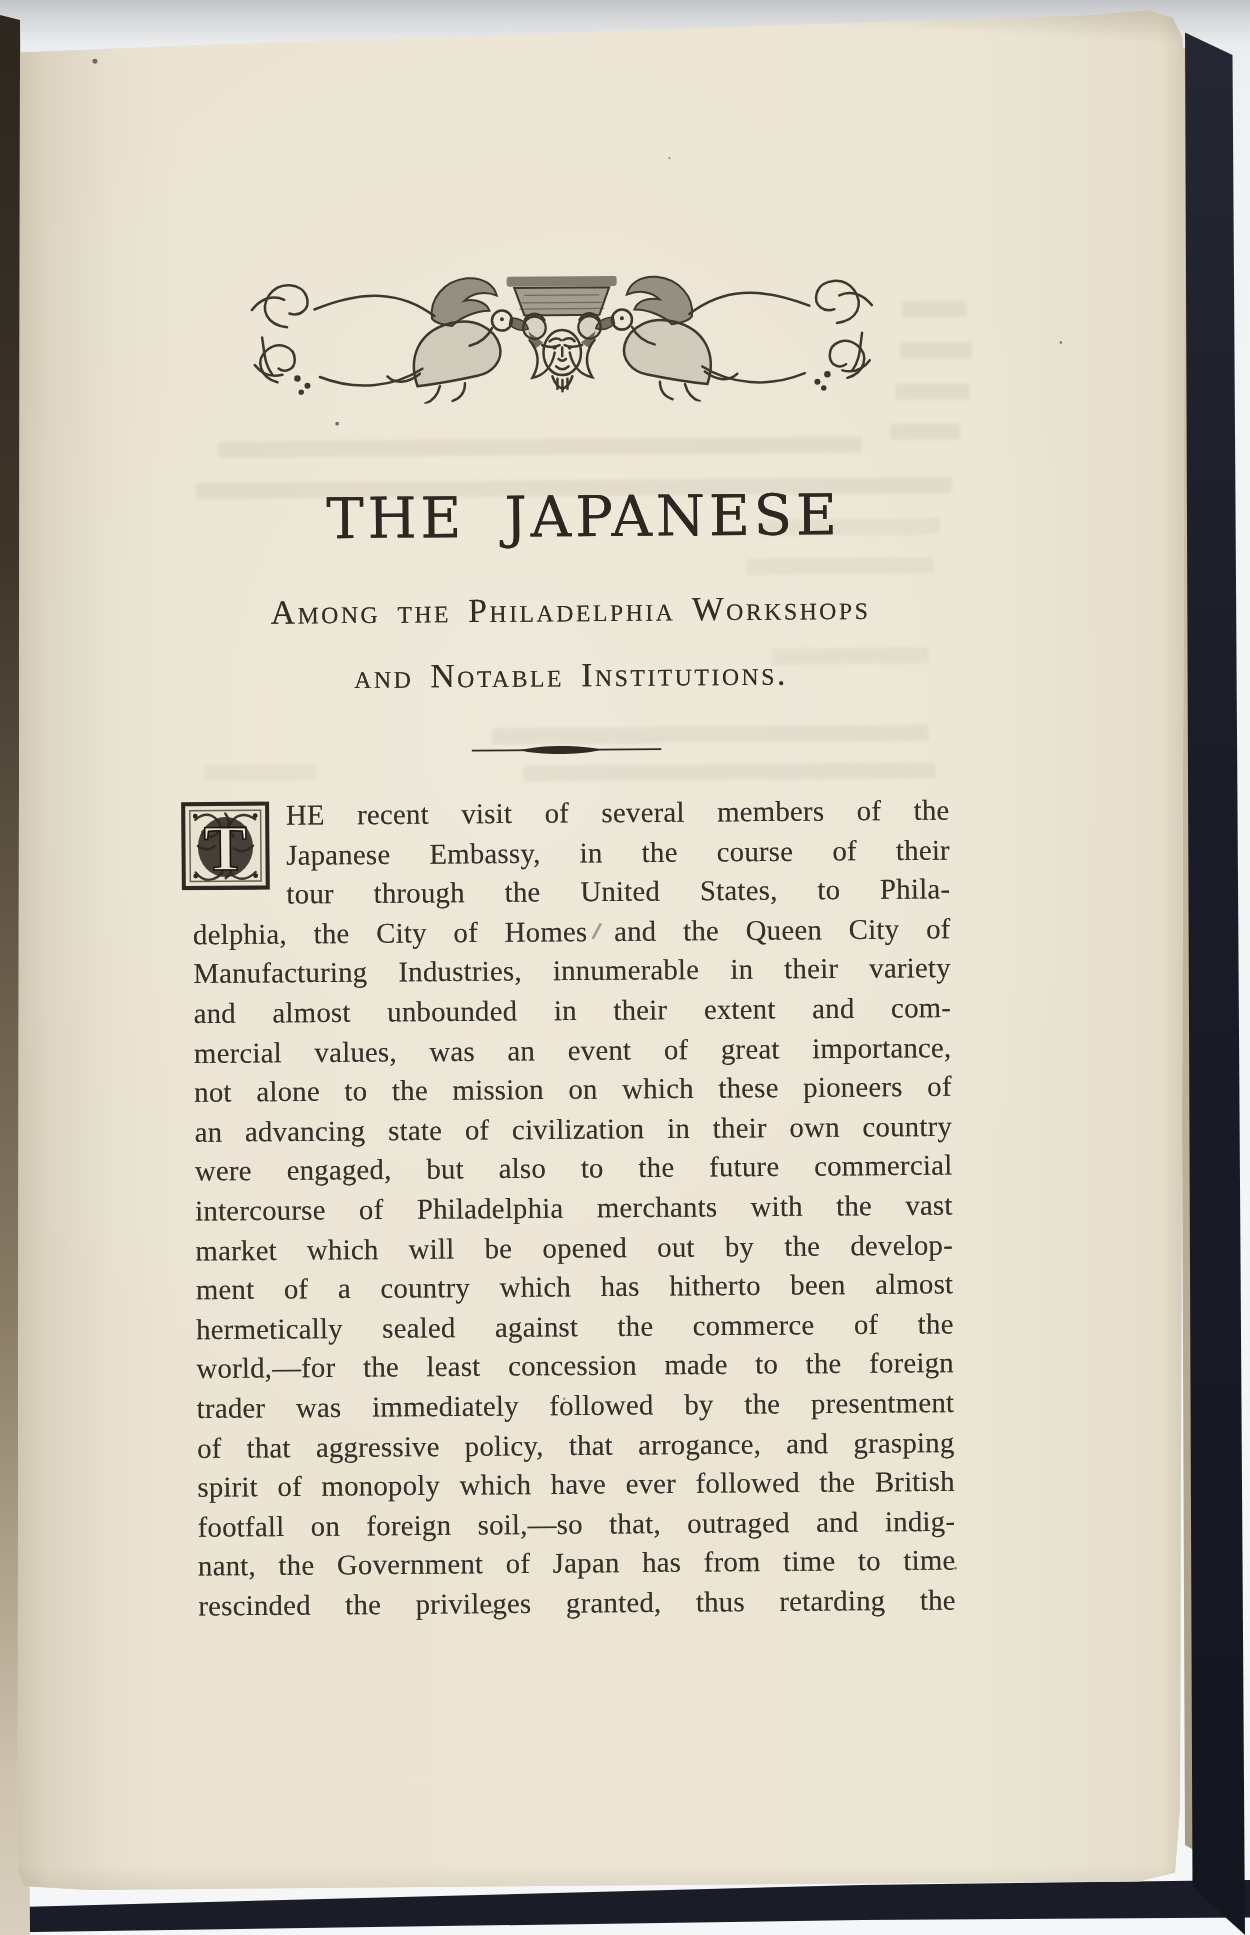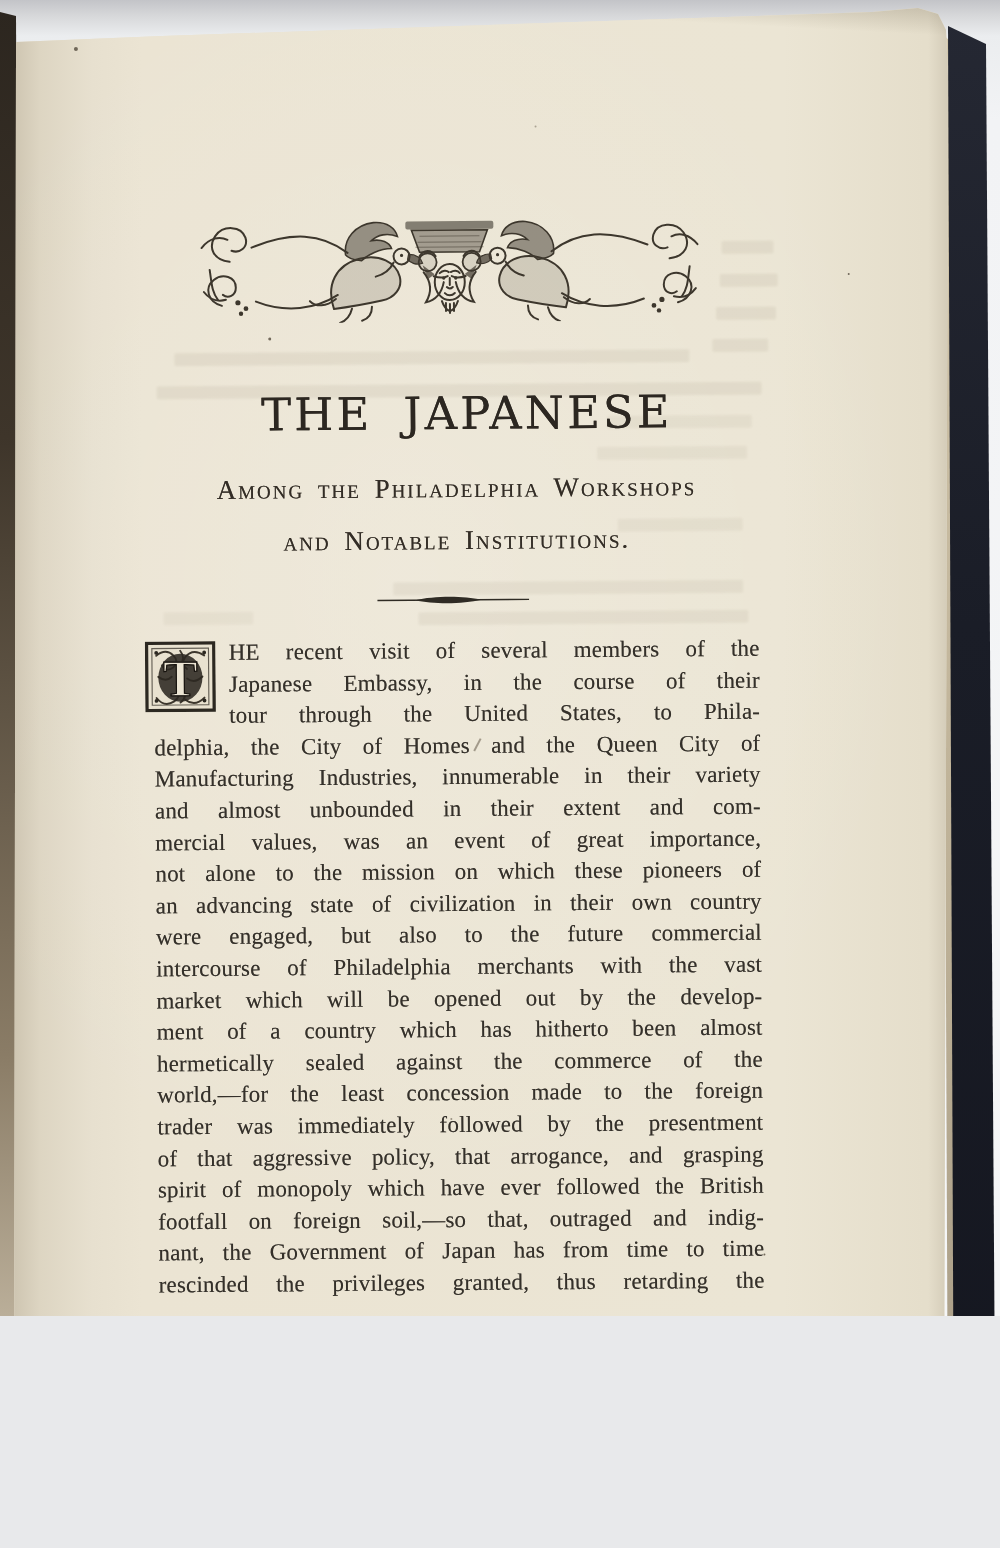--- a/index.html
+++ b/index.html
@@ -1,17 +1,17 @@
 <!DOCTYPE html>
 <html style="--ink: #332e27; --paper: #e9e2d1; --cover: #1a1d27; --backdrop: #f2f3f5;"><head>
 <meta charset="utf-8">
 <style>
   html,body{margin:0;padding:0;background:#e8e9eb;}
   #canvas{
-    position:relative;width:1000px;height:1316px;overflow:hidden;
+    position:relative;width:1000px;height:1548px;overflow:hidden;
     font-family:"Liberation Serif",serif;
     background:linear-gradient(180deg,#c3c4c8 0px,#d7d8da 16px,#ebedef 36px,#f2f3f5 120px,#f5f6f7 100%);
   }
   
   .cover-bottom{
     position:absolute;left:0;top:1496px;width:1000px;height:52px;
     background:var(--cover,#1a1d27);
     clip-path:polygon(0px 30px,690px 12px,1000px 8px,1000px 38px,690px 40px,0px 50px);
   }
   .prev-edge{

